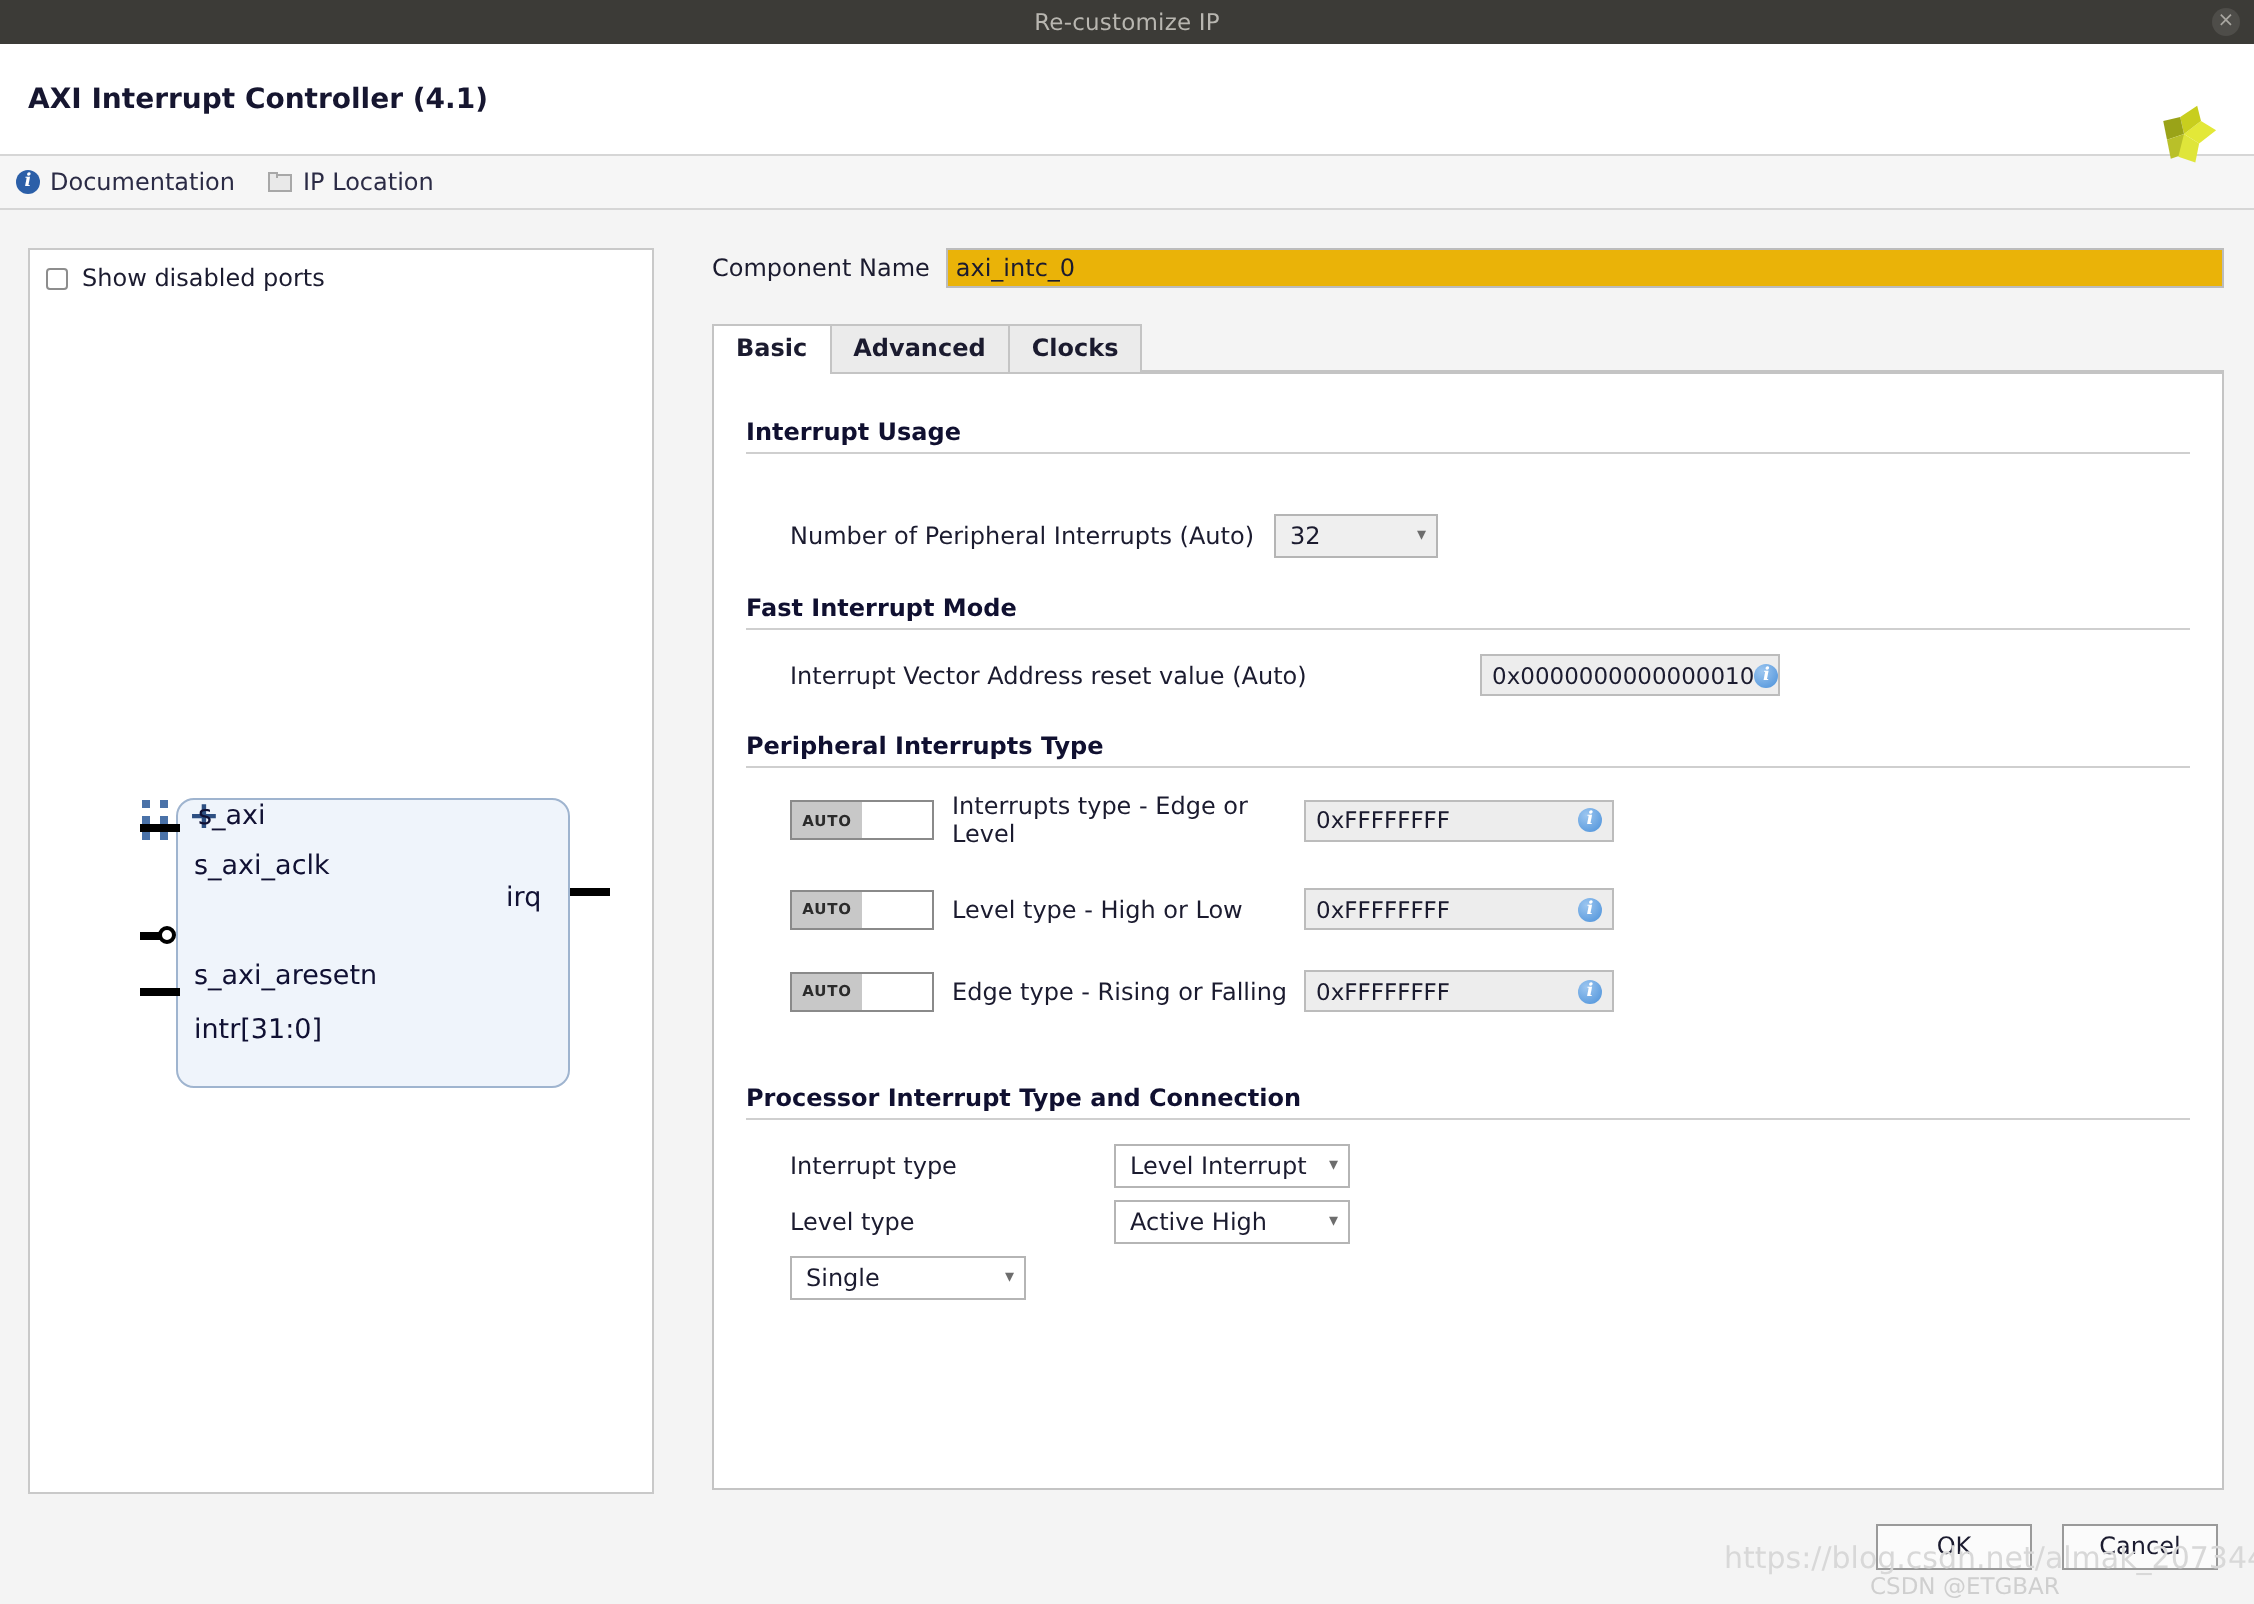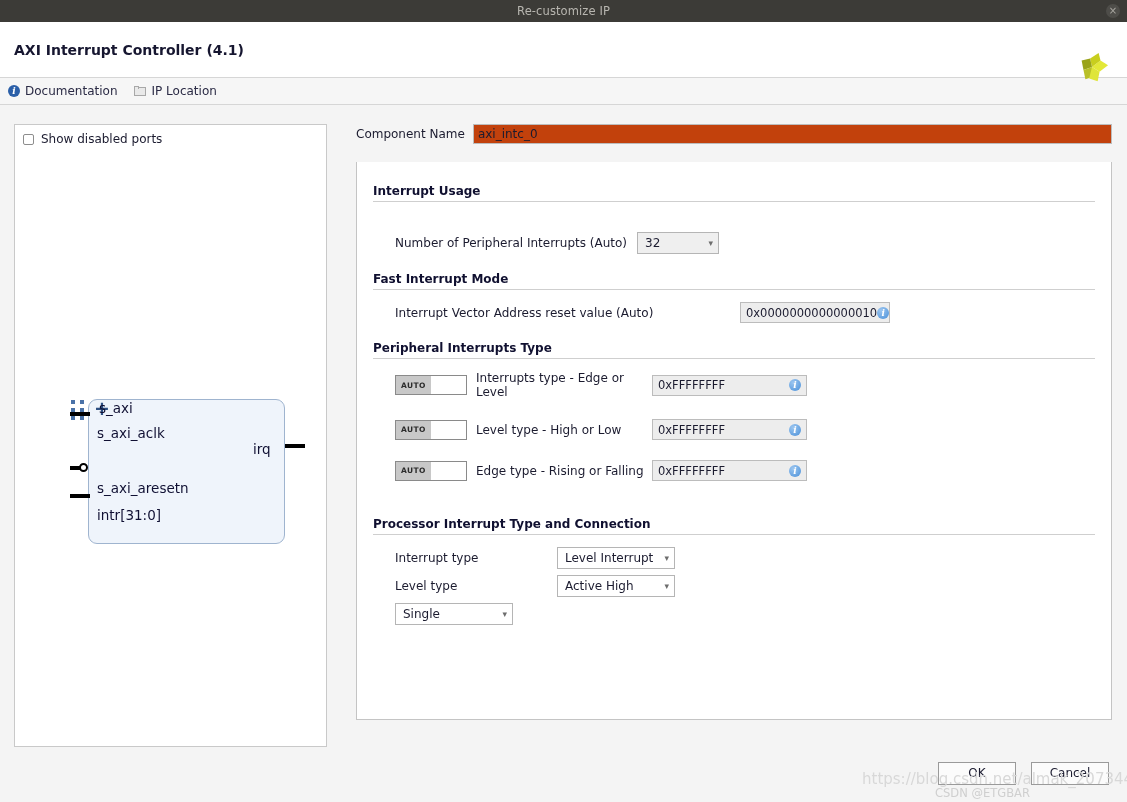--- a/index.html
+++ b/index.html
@@ -244,21 +244,21 @@
     gap: 8px;
     margin-bottom: 18px;
   }
   .compname-label {
     font-size: 12px;
     color: #1b1b2f;
   }
   .compname-input {
     flex: 1;
     height: 20px;
-    background: #c2410c;
+    background: #eab308;
     border: 1px solid #bcbcbc;
     box-sizing: border-box;
     font-size: 12px;
     font-family: "DejaVu Sans", sans-serif;
     color: #1b1b2f;
     padding: 0 4px;
     line-height: 18px;
   }
 
   
@@ -531,20 +531,26 @@
     </div>
   </div>
 
   <div class="rightpanel">
 
     <div class="compname-row">
       <span class="compname-label">Component Name</span>
       <input class="compname-input" type="text" value="axi_intc_0" style="">
     </div>
 
+    <div class="tabstrip">
+      <div class="tab active">Basic</div>
+      <div class="tab">Advanced</div>
+      <div class="tab">Clocks</div>
+      <div class="tabspacer"></div>
+    </div>
 
     <div class="tabpanel">
 
       <div class="section">
         <div class="section-title">Interrupt Usage</div>
         <div class="section-rule"></div>
         <div class="field-row" style="padding-left:22px;margin-top:30px;">
           <span class="field-label" style="margin-right:10px;">Number of Peripheral Interrupts (Auto)</span>
           <div class="combo" style="width:82px;">
             <span>32</span>

